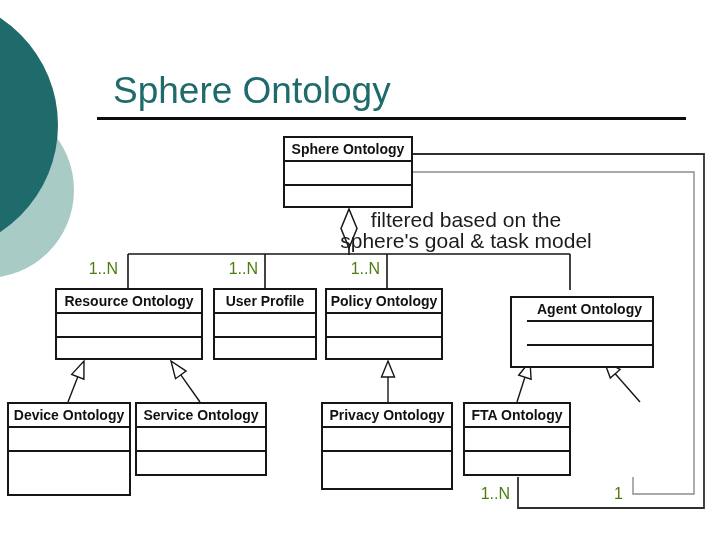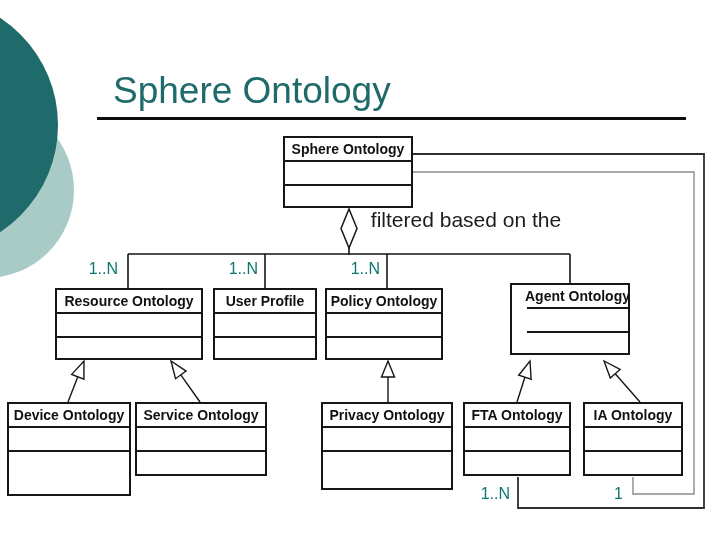--- a/index.html
+++ b/index.html
@@ -26,21 +26,21 @@
   }
   .uml-title{
     height:24px;border-bottom:2px solid #161616;box-sizing:border-box;
     display:flex;align-items:center;justify-content:center;
     font-size:14px;font-weight:bold;color:#111;white-space:nowrap;
   }
   .uml-mid{height:24px;border-bottom:2px solid #161616;box-sizing:border-box;}
   .uml-bottom{flex:1;}
   
   .mult{
-    position:absolute;z-index:5;font-size:16px;color:#0f766e;
+    position:absolute;z-index:5;font-size:16px;color:#4d7c0f;
     text-align:right;white-space:nowrap;
   }
   .annotation{
     position:absolute;left:340px;top:209px;width:252px;z-index:5;
     font-size:21px;line-height:21px;color:#1c1c1c;text-align:center;
   }
 </style>
 </head>
 <body>
 
@@ -102,21 +102,21 @@
     <div class="uml-mid"></div>
     <div class="uml-bottom"></div>
   </div>
 
   <div class="uml-box" style="left:325px;top:288px;width:118px;height:72px;">
     <div class="uml-title">Policy Ontology</div>
     <div class="uml-mid"></div>
     <div class="uml-bottom"></div>
   </div>
 
-  <div class="uml-box" style="left:510px;top:283px;width:120px;height:72px;padding-left:15px;">
+  <div class="uml-box" style="left:510px;top:296px;width:144px;height:72px;padding-left:15px;">
     <div class="uml-title">Agent Ontology</div>
     <div class="uml-mid"></div>
     <div class="uml-bottom"></div>
   </div>
 
   <div class="uml-box" style="left:7px;top:402px;width:124px;height:94px;">
     <div class="uml-title">Device Ontology</div>
     <div class="uml-mid"></div>
     <div class="uml-bottom"></div>
   </div>
@@ -132,29 +132,25 @@
     <div class="uml-mid"></div>
     <div class="uml-bottom"></div>
   </div>
 
   <div class="uml-box" style="left:463px;top:402px;width:108px;height:74px;">
     <div class="uml-title">FTA Ontology</div>
     <div class="uml-mid"></div>
     <div class="uml-bottom"></div>
   </div>
 
-  <div class="uml-box" style="left:583px;top:402px;width:100px;height:74px;">
-    <div class="uml-title">IA Ontology</div>
-    <div class="uml-mid"></div>
-    <div class="uml-bottom"></div>
-  </div>
 
   <div class="mult" style="left:78px;top:260px;width:40px;">1..N</div>
   <div class="mult" style="left:218px;top:260px;width:40px;">1..N</div>
   <div class="mult" style="left:340px;top:260px;width:40px;">1..N</div>
   <div class="mult" style="left:470px;top:485px;width:40px;">1..N</div>
   <div class="mult" style="left:598px;top:485px;width:25px;">1</div>
 
   <div class="annotation">
     <div>filtered based on the</div>
+    <div>sphere's goal &amp; task model</div>
   </div>
 
 </div>
 
 </body></html>

